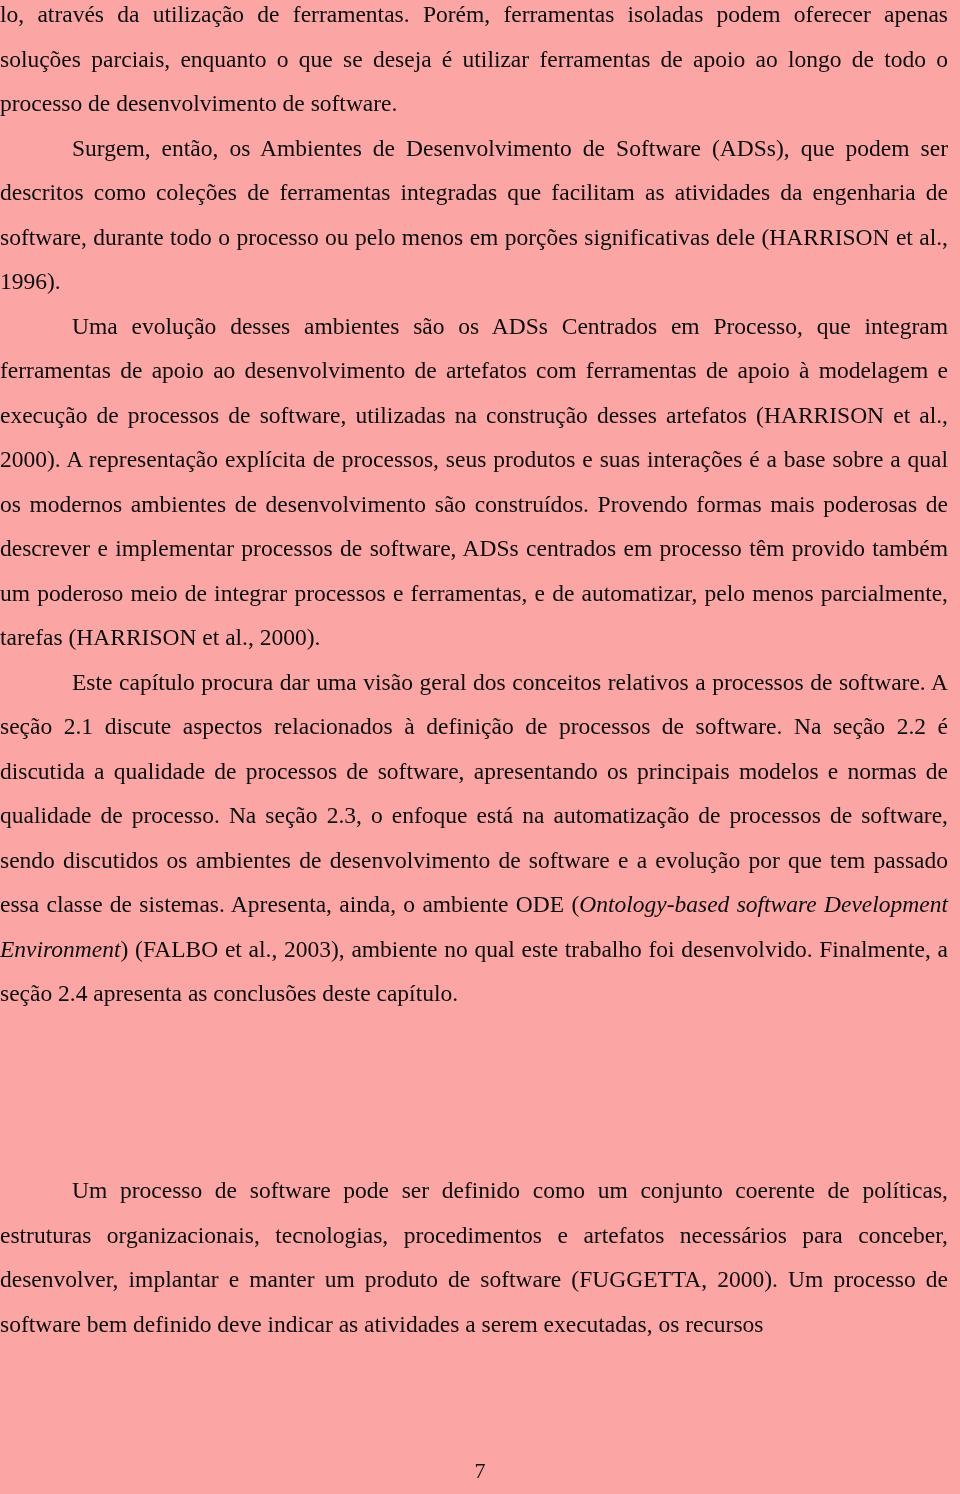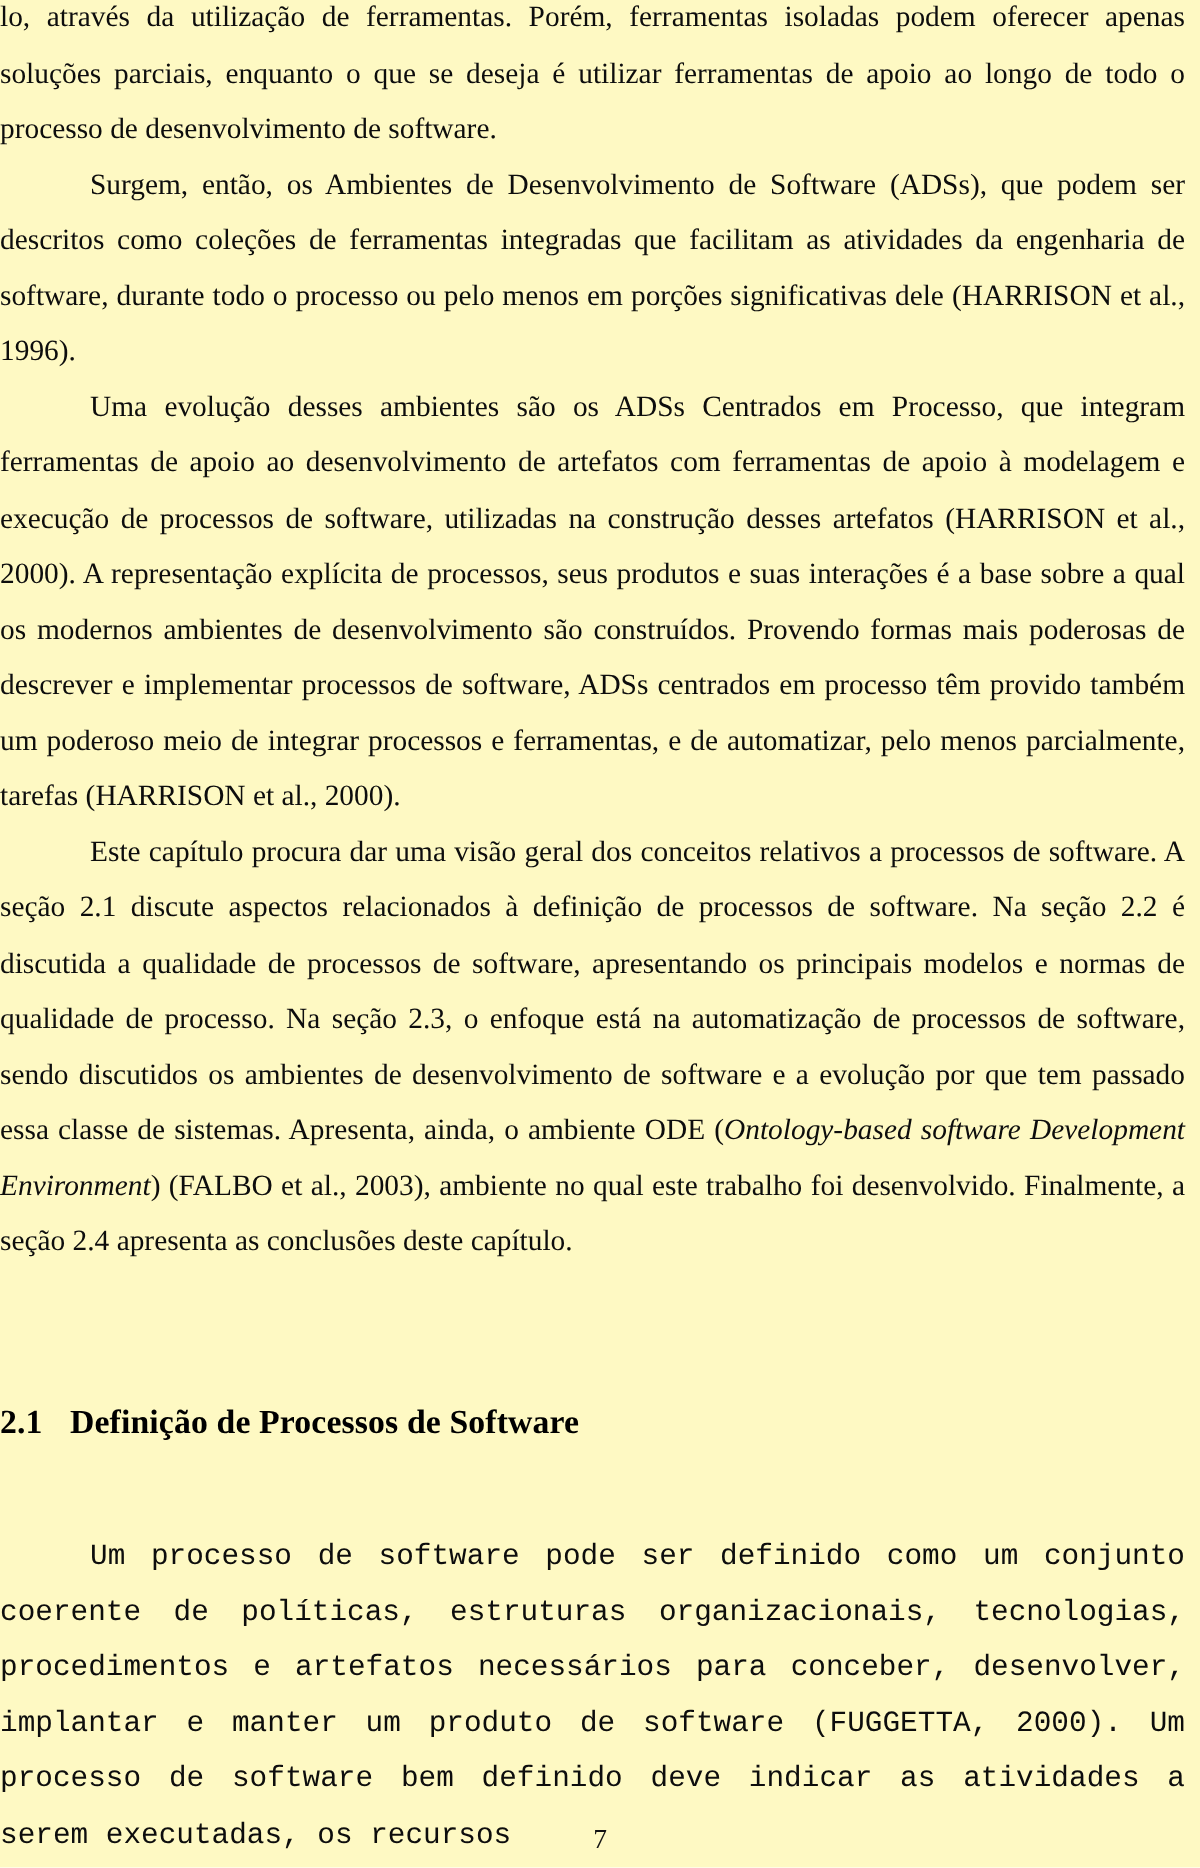--- a/index.html
+++ b/index.html
@@ -4,21 +4,21 @@
 <style>
   html, body {
     margin: 0;
     padding: 0;
     background: #ffffff;
   }
   .page {
     position: relative;
     width: 960px;
     height: 1494px;
-    background: #fef9c3;
+    background: #fca5a5;
     overflow: hidden;
     font-family: "Liberation Serif", "DejaVu Serif", serif;
     color: #0a0a0a;
   }
   .body-text {
     position: absolute;
     left: 0px;
     top: -8px;
     width: 948px;
     font-size: 23.5px;
@@ -50,28 +50,27 @@
     letter-spacing: 0.1px;
     color: #000000;
   }
   .heading .num {
     display: inline-block;
     min-width: 56px;
   }
   .tail-text {
     position: absolute;
     left: 0px;
-    top: 1224px;
+    top: 1168px;
     width: 948px;
     font-size: 23.5px;
     line-height: 44.5px;
     text-align: justify;
     text-justify: inter-word;
     color: #0d0d0d;
-    font-family: Liberation Mono, monospace;
   }
   .page-number {
     position: absolute;
     left: 0;
     top: 1458px;
     width: 960px;
     text-align: center;
     font-size: 22px;
     color: #111111;
   }
@@ -83,23 +82,20 @@
 
   <div class="body-text">
     <p class="cont">lo, através da utilização de ferramentas. Porém, ferramentas isoladas podem oferecer apenas soluções parciais, enquanto o que se deseja é utilizar ferramentas de apoio ao longo de todo o processo de desenvolvimento de software.</p>
     <p class="indent">Surgem, então, os Ambientes de Desenvolvimento de Software (ADSs), que podem ser descritos como coleções de ferramentas integradas que facilitam as atividades da engenharia de software, durante todo o processo ou pelo menos em porções significativas dele (HARRISON et al., 1996).</p>
     <p class="indent">Uma evolução desses ambientes são os ADSs Centrados em Processo, que integram ferramentas de apoio ao desenvolvimento de artefatos com ferramentas de apoio à modelagem e execução de processos de software, utilizadas na construção desses artefatos (HARRISON et al., 2000). A representação explícita de processos, seus produtos e suas interações é a base sobre a qual os modernos ambientes de desenvolvimento são construídos.  Provendo formas mais poderosas de descrever e implementar processos de software, ADSs centrados em processo têm provido também um poderoso meio de integrar processos e ferramentas, e de automatizar, pelo menos parcialmente, tarefas (HARRISON et al., 2000).</p>
     <p class="indent">
       <span>Este capítulo procura dar uma visão geral dos conceitos relativos a processos de software. A seção 2.1 discute aspectos relacionados à definição de processos de software. Na seção 2.2 é discutida a qualidade de processos de software, apresentando os principais modelos e normas de qualidade de processo. Na seção 2.3, o enfoque está na automatização de processos de software, sendo discutidos os ambientes de desenvolvimento de software e a evolução por que tem passado essa classe de sistemas. Apresenta, ainda, o ambiente ODE (</span><span class="ital">Ontology-based software Development Environment</span><span>) (FALBO et al., 2003), ambiente no qual este trabalho foi desenvolvido. Finalmente, a seção 2.4 apresenta as conclusões deste capítulo.</span>
     </p>
   </div>
 
-  <div class="heading">
-    <span class="num">2.1</span><span>Definição de Processos de Software</span>
-  </div>
 
   <div class="tail-text">
     <p class="indent">Um processo de software pode ser definido como um conjunto coerente de políticas, estruturas organizacionais, tecnologias, procedimentos e artefatos necessários para conceber, desenvolver, implantar e manter um produto de software (FUGGETTA, 2000). Um processo de software bem definido deve indicar as atividades a serem executadas, os recursos</p>
   </div>
 
   <div class="page-number">7</div>
 
 </div>
 
 </body></html>

